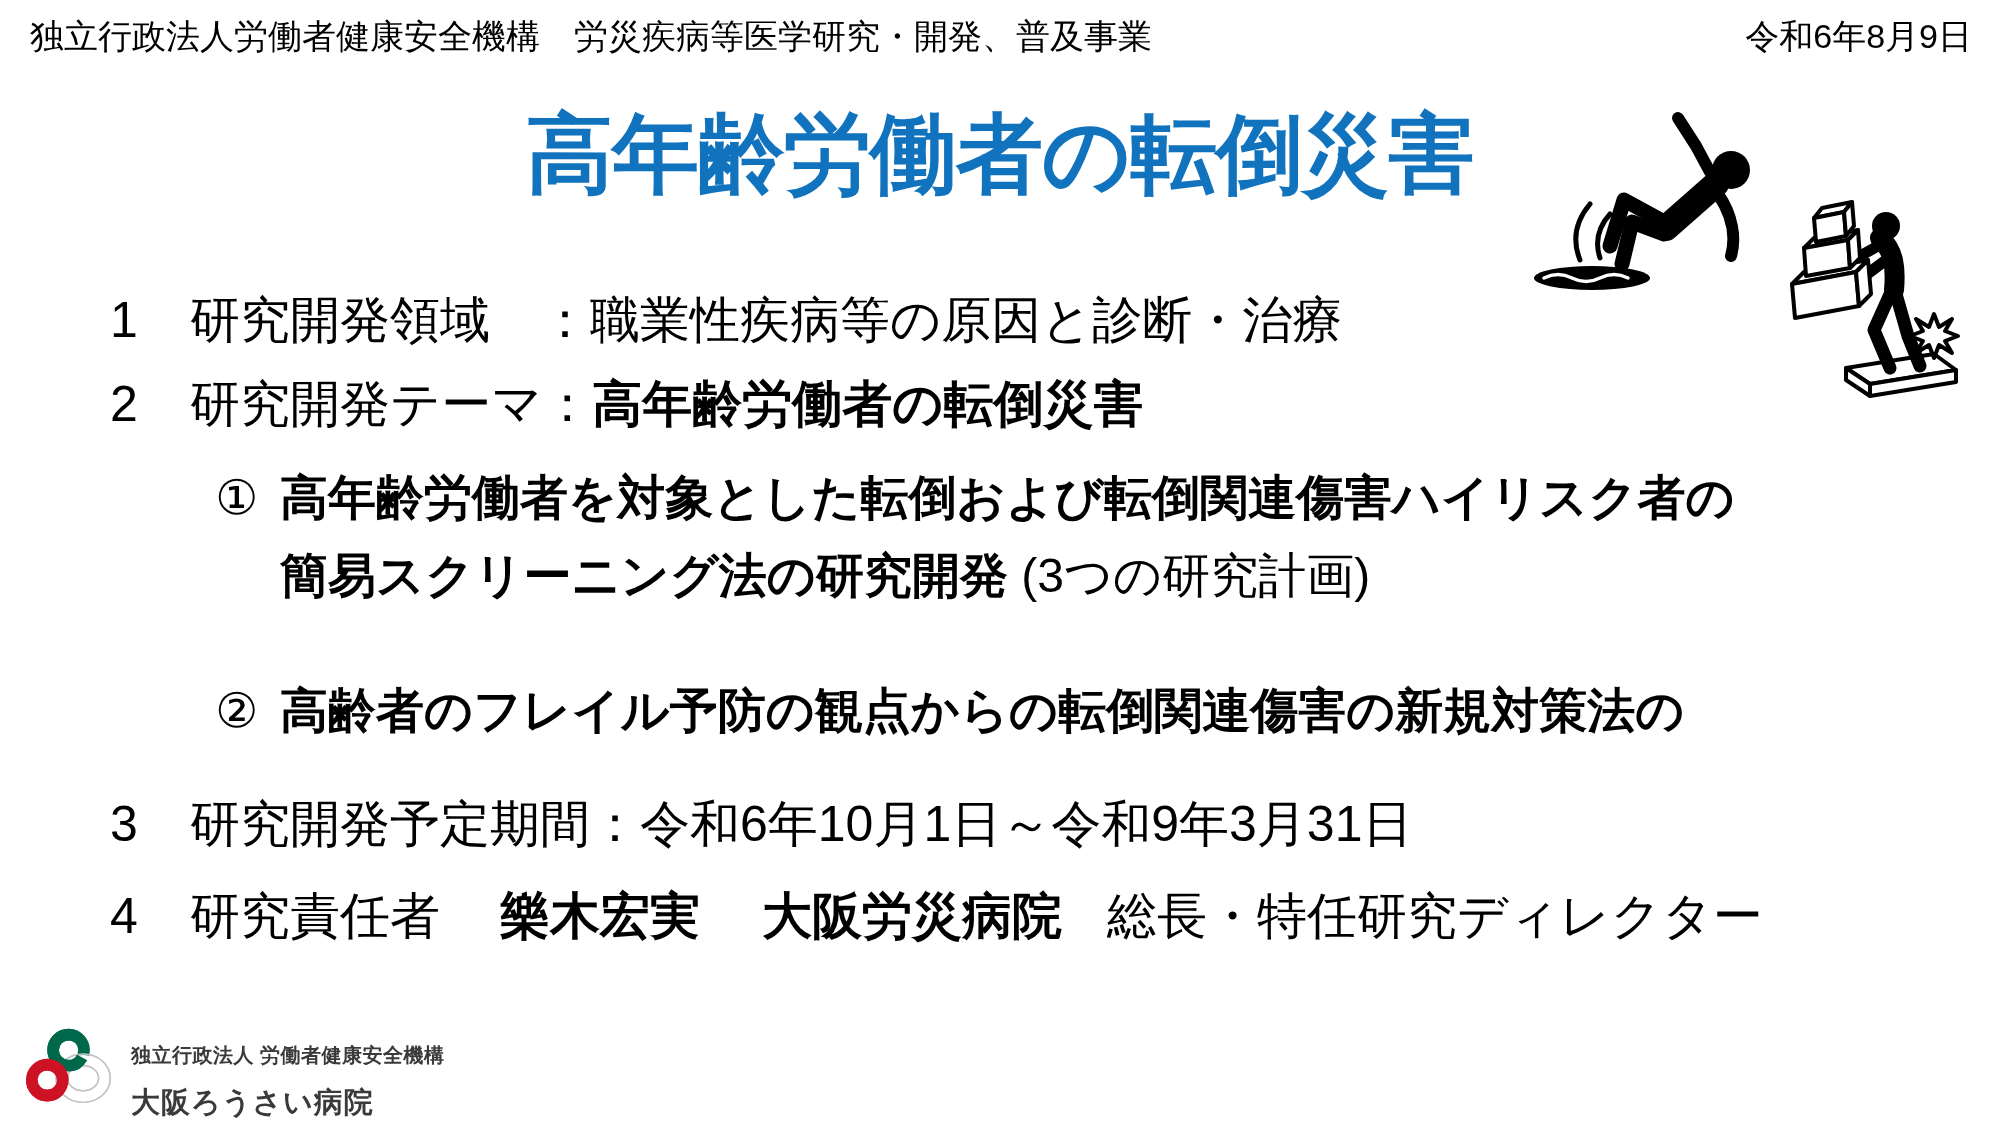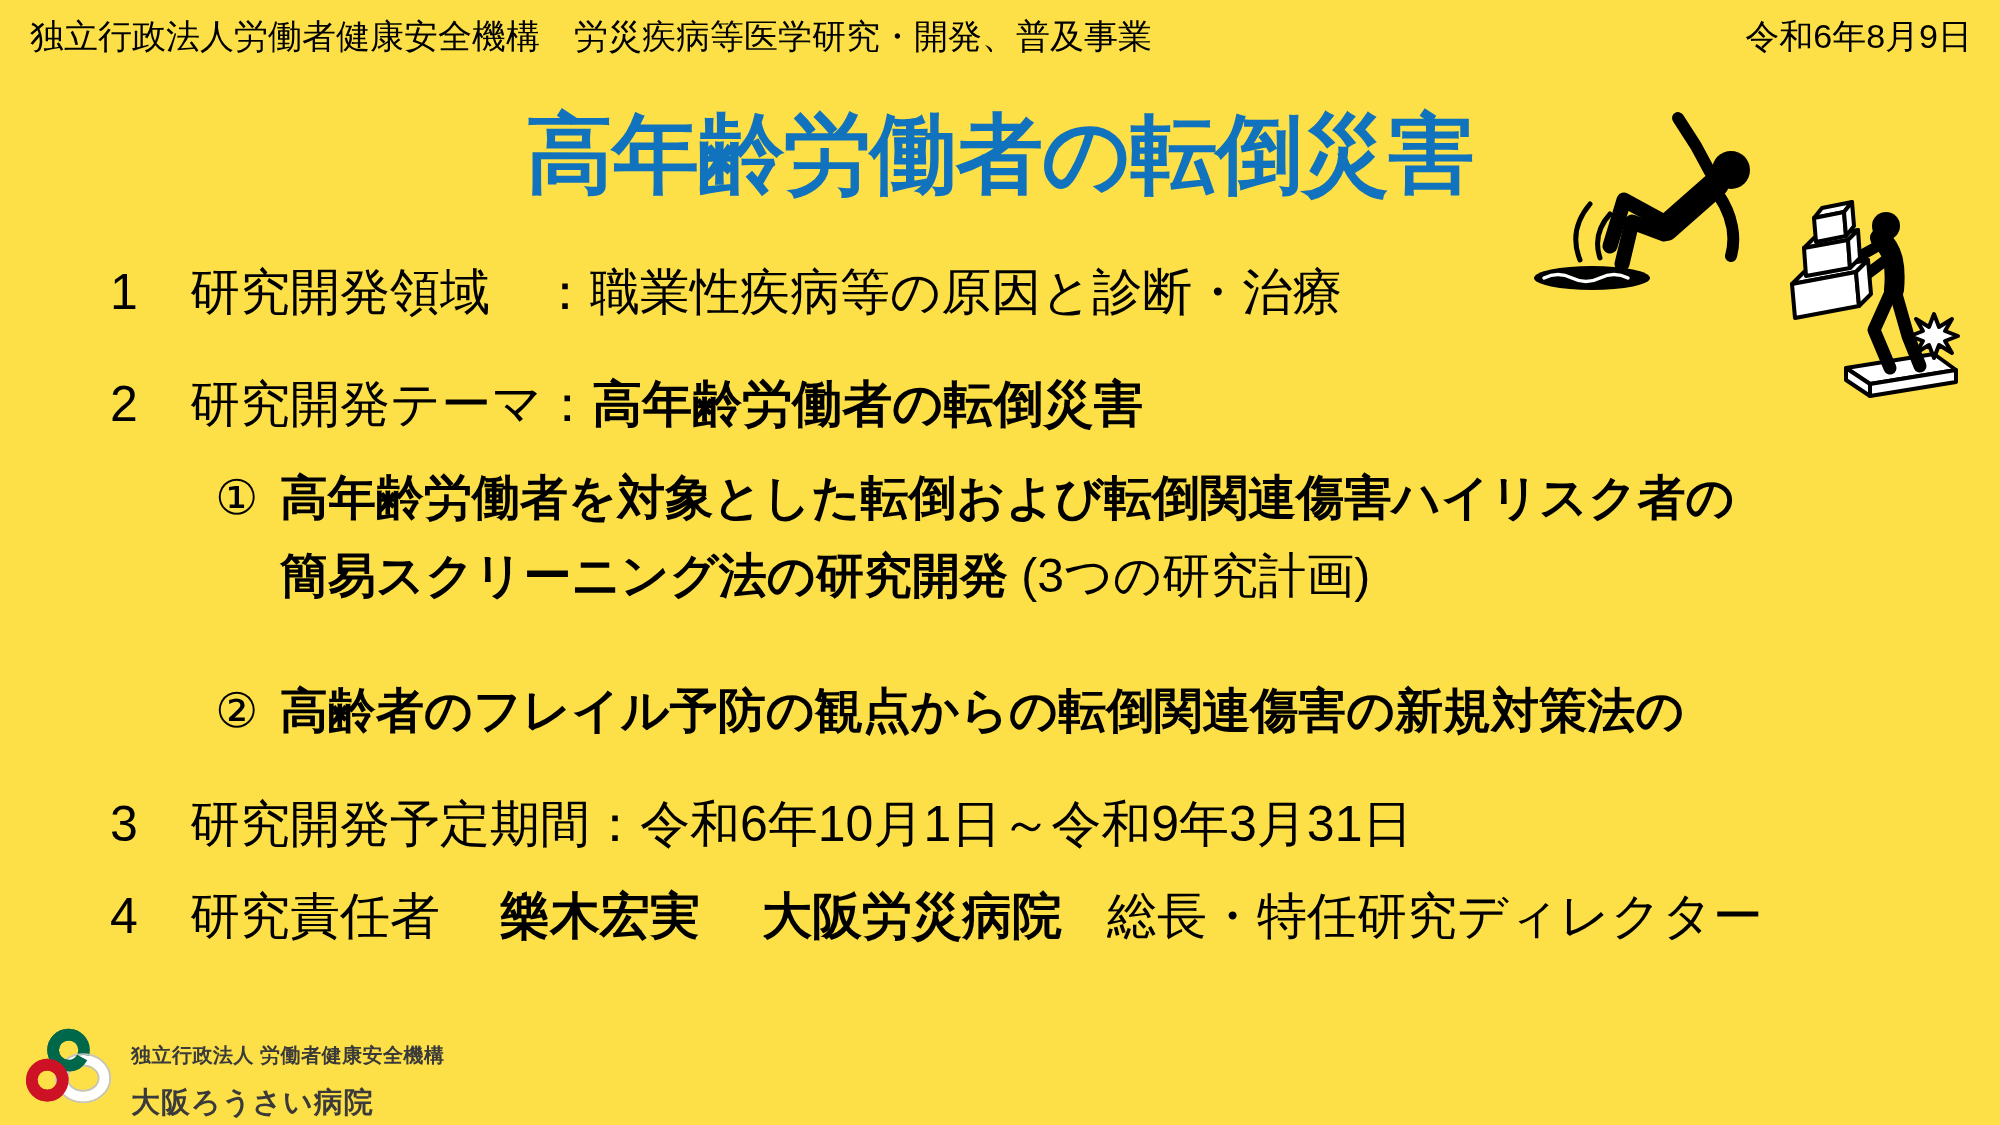--- a/index.html
+++ b/index.html
@@ -1,17 +1,17 @@
 <!DOCTYPE html>
 <html><head>
 <meta charset="utf-8">
 <style>
   html,body{margin:0;padding:0;background:#e8e8e8;}
   .slide{
-    position:relative;width:2000px;height:1125px;background:#fde047;overflow:hidden;
+    position:relative;width:2000px;height:1125px;background:#ffffff;overflow:hidden;
     font-family:"Liberation Sans","DejaVu Sans",sans-serif;color:#000;
   }
   
   .header{
     position:absolute;top:18px;left:30px;right:28px;
     display:flex;justify-content:space-between;align-items:flex-start;
     font-size:34px;line-height:1.1;color:#000;white-space:nowrap;
   }
   
   .title{
@@ -20,21 +20,21 @@
     color:#1173BD;white-space:nowrap;
   }
   
   .picto{position:absolute;}
   .picto-fall{left:1528px;top:106px;}
   .picto-trip{left:1786px;top:196px;}
   
   .row{position:absolute;left:110px;font-size:50px;line-height:1.15;white-space:nowrap;color:#000;}
   .row .num{display:inline-block;width:80px;}
   .bold{font-weight:700;}
-  #item1{top:264px;}
+  #item1{top:292px;}
   #item2{top:376px;}
   .sub{position:absolute;left:215px;font-size:48px;font-weight:700;white-space:nowrap;color:#000;}
   .sub .marker{display:inline-block;width:65px;font-weight:400;}
   .sub .note{font-weight:400;}
   #sub1-l1{top:466px;}
   #sub1-l2{top:544px;left:280px;}
   #sub2-l1{top:638px;margin-top:41px;}
   #sub2-l2{top:712px;left:280px;}
   #item3{top:796px;}
   #item4{top:888px;}

